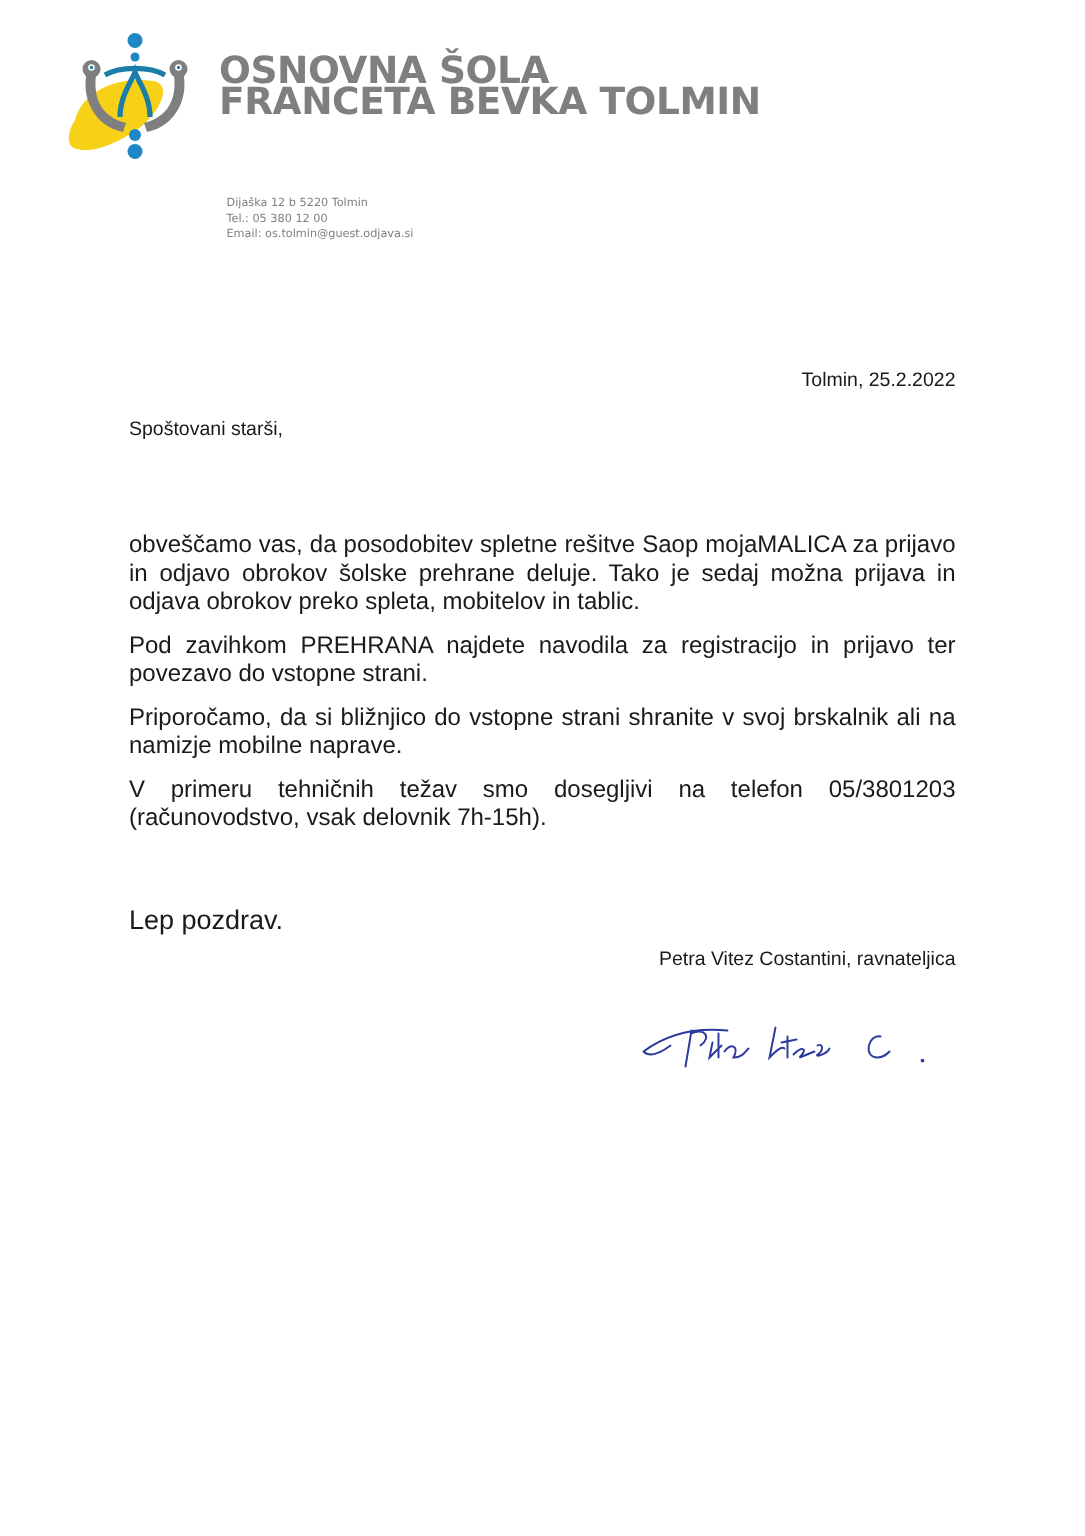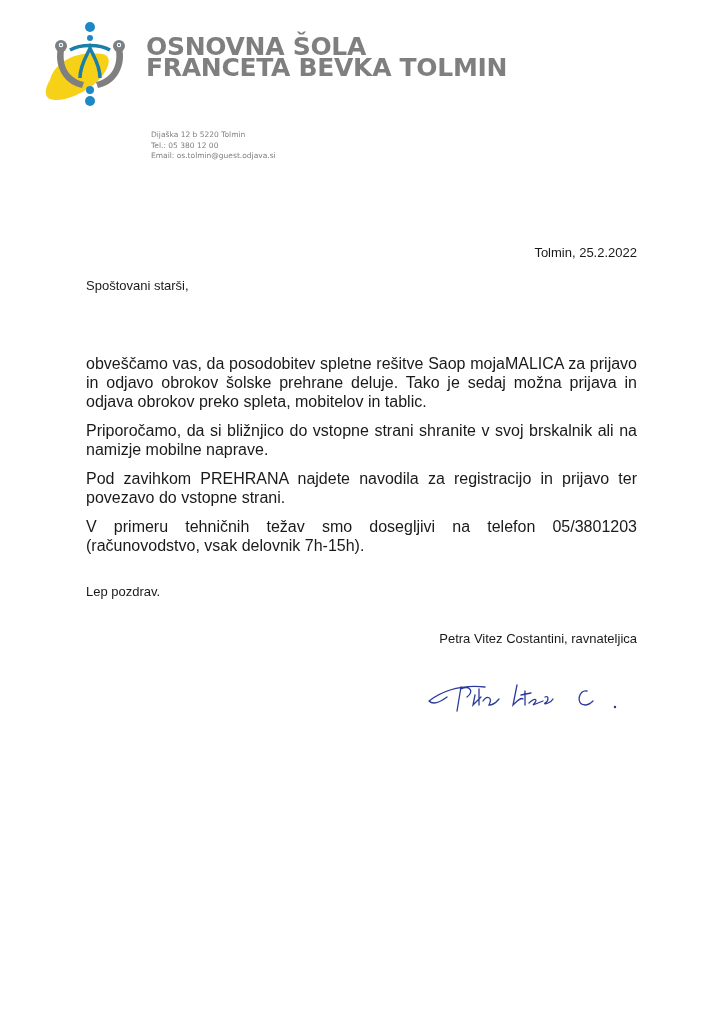--- a/index.html
+++ b/index.html
@@ -4,21 +4,21 @@
   <style>
     html, body { margin: 0; padding: 0; background: #ffffff; }
     body { width: 723px; height: 1024px; position: relative; overflow: hidden; font-family: "Liberation Sans", "DejaVu Sans", sans-serif; color: #1a1a1a; }
     .logo { position: absolute; left: 44px; top: 20px; width: 92px; height: 90px; }
     .school-name { position: absolute; left: 146px; top: 36px; font-family: "DejaVu Sans", sans-serif; font-weight: bold; color: #7f7f80; font-size: 25px; line-height: 21px; letter-spacing: -0.3px; }
     .school-addr { position: absolute; left: 151px; top: 87px; font-family: "DejaVu Sans", sans-serif; color: #7f7f80; font-size: 7.5px; line-height: 10.5px; margin-top: 43px; }
     .date { position: absolute; right: 86px; top: 198px; font-size: 13px; margin-top: 47px; }
     .greeting { position: absolute; left: 86px; top: 278px; font-size: 13px; }
     .body-text { position: absolute; left: 86px; top: 332px; width: 551px; font-size: 16px; line-height: 19px; text-align: justify; margin-top: 22px; }
     .body-text p { margin: 0 0 10px 0; }
-    .closing { position: absolute; left: 86px; top: 584px; font-size: 13px; }
+    .closing { position: absolute; left: 86px; top: 603px; font-size: 18px; }
     .signer { position: absolute; right: 86px; top: 631px; font-size: 13px; }
     .signature { position: absolute; left: 425px; top: 675px; width: 200px; height: 40px; }
   </style>
 </head>
 <body>
 
 <svg class="logo" viewBox="0 0 92 90">
   <path d="M6 60 C 10 44, 30 30, 58 34 C 72 36, 62 56, 48 66 C 34 76, 14 84, 4 78 C 0 74, 2 66, 6 60 Z" fill="#f7d117"></path>
   <path d="M14 28 C 10 44, 18 64, 38 68 L 40 62 C 24 58, 18 46, 20 30 Z" fill="#7f7f80"></path>
   <circle cx="17" cy="26" r="6" fill="#7f7f80"></circle>
@@ -44,22 +44,22 @@
   <div>Dijaška 12 b  5220 Tolmin</div>
   <div>Tel.: 05 380 12 00</div>
   <div>Email: os.tolmin@guest.odjava.si</div>
 </div>
 
 <div class="date">Tolmin, 25.2.2022</div>
 <div class="greeting">Spoštovani starši,</div>
 
 <div class="body-text">
   <p>obveščamo vas, da posodobitev spletne rešitve Saop mojaMALICA za prijavo in odjavo obrokov šolske prehrane deluje. Tako je sedaj možna prijava in odjava obrokov preko spleta, mobitelov in tablic.</p>
+  <p>Pod zavihkom PREHRANA najdete navodila za registracijo in prijavo ter povezavo do vstopne strani.</p>
   <p>Priporočamo, da si bližnjico do vstopne strani shranite v svoj brskalnik ali na namizje mobilne naprave.</p>
-  <p>Pod zavihkom PREHRANA najdete navodila za registracijo in prijavo ter povezavo do vstopne strani.</p>
   <p>V primeru tehničnih težav smo dosegljivi na telefon 05/3801203 (računovodstvo, vsak delovnik 7h-15h).</p>
 </div>
 
 <div class="closing">Lep pozdrav.</div>
 <div class="signer">Petra Vitez Costantini, ravnateljica</div>
 
 <svg class="signature" viewBox="0 0 200 40">
   <g stroke="#2b3a9c" stroke-width="1.3" fill="none" stroke-linecap="round">
     <path d="M4 26 C 20 14, 40 10, 60 12 M 22 22 C 14 28, 8 30, 4 26 M 36 12 L 32 36 M 36 14 C 44 10, 50 16, 42 22 M 50 20 L 48 30 L 56 22 M 54 14 L 54 30 M 58 26 C 62 20, 68 22, 64 30 C 70 30, 72 26, 74 24"></path>
     <path d="M92 10 L 88 30 C 92 26, 96 22, 98 24 M 100 16 L 100 30 M 96 20 L 106 18 M 104 28 C 110 22, 114 24, 108 30 L 118 26 M 120 22 C 124 20, 124 26, 120 28 C 118 30, 126 28, 128 24"></path>

